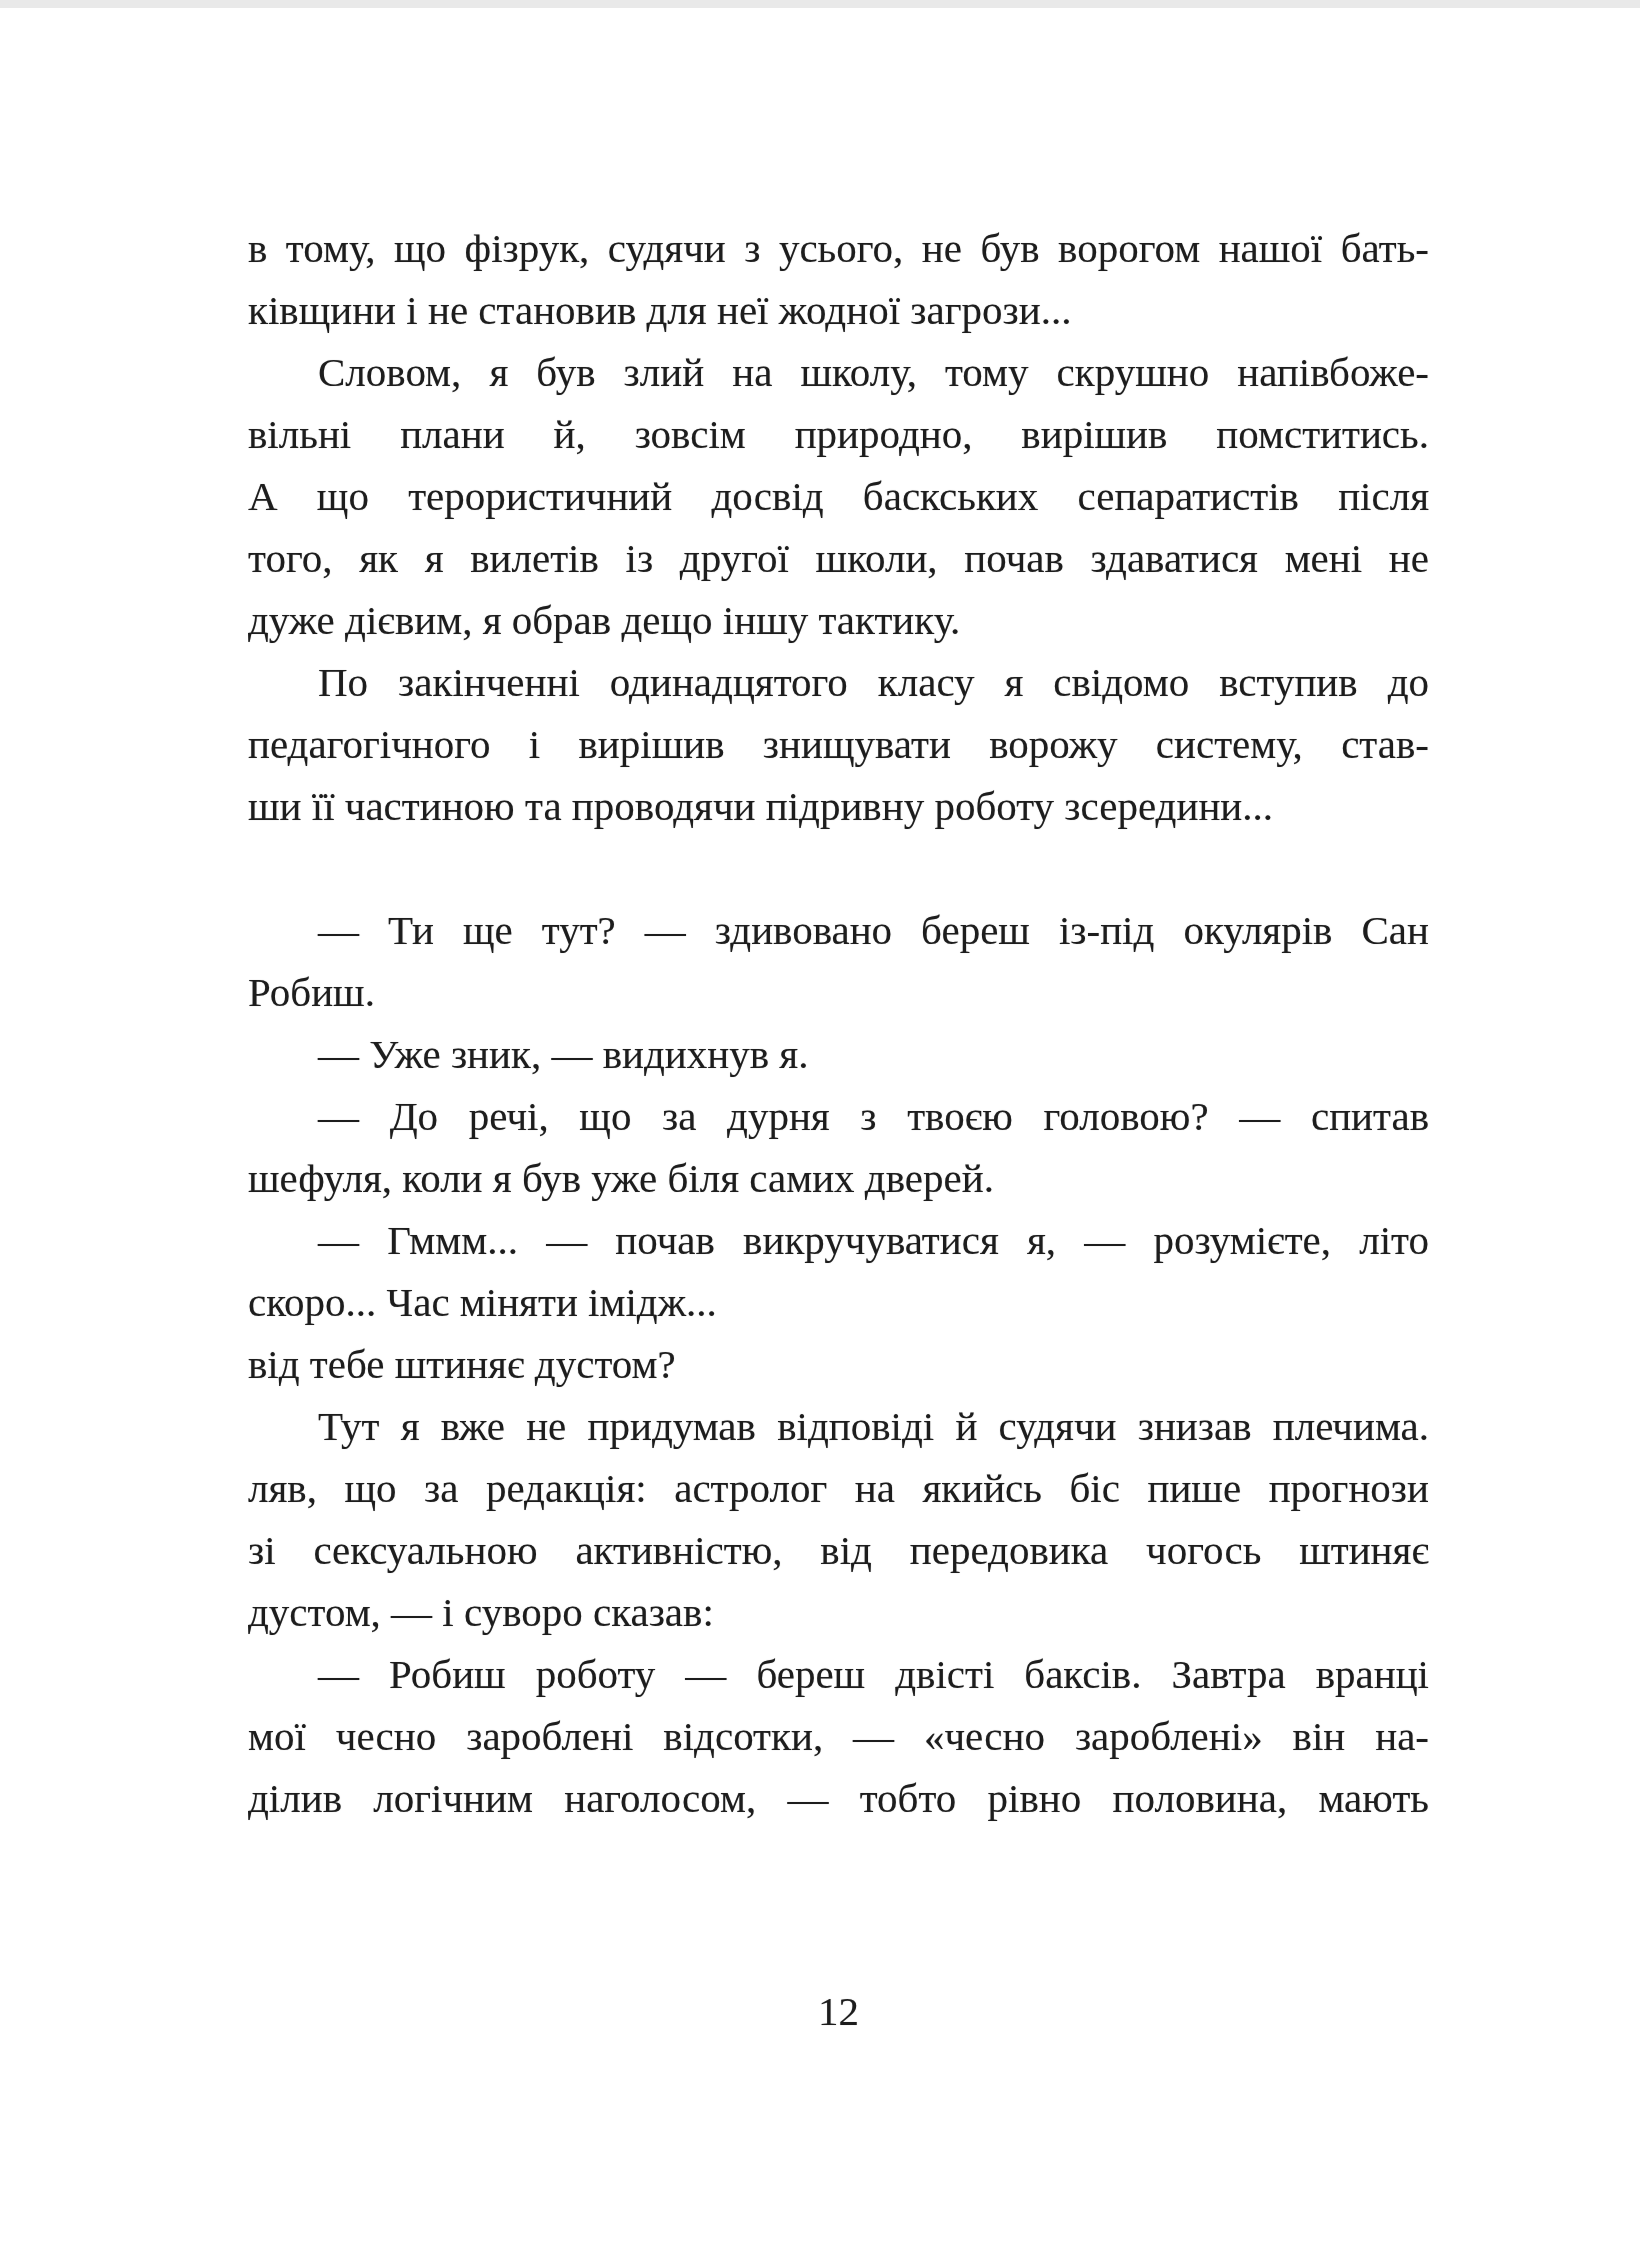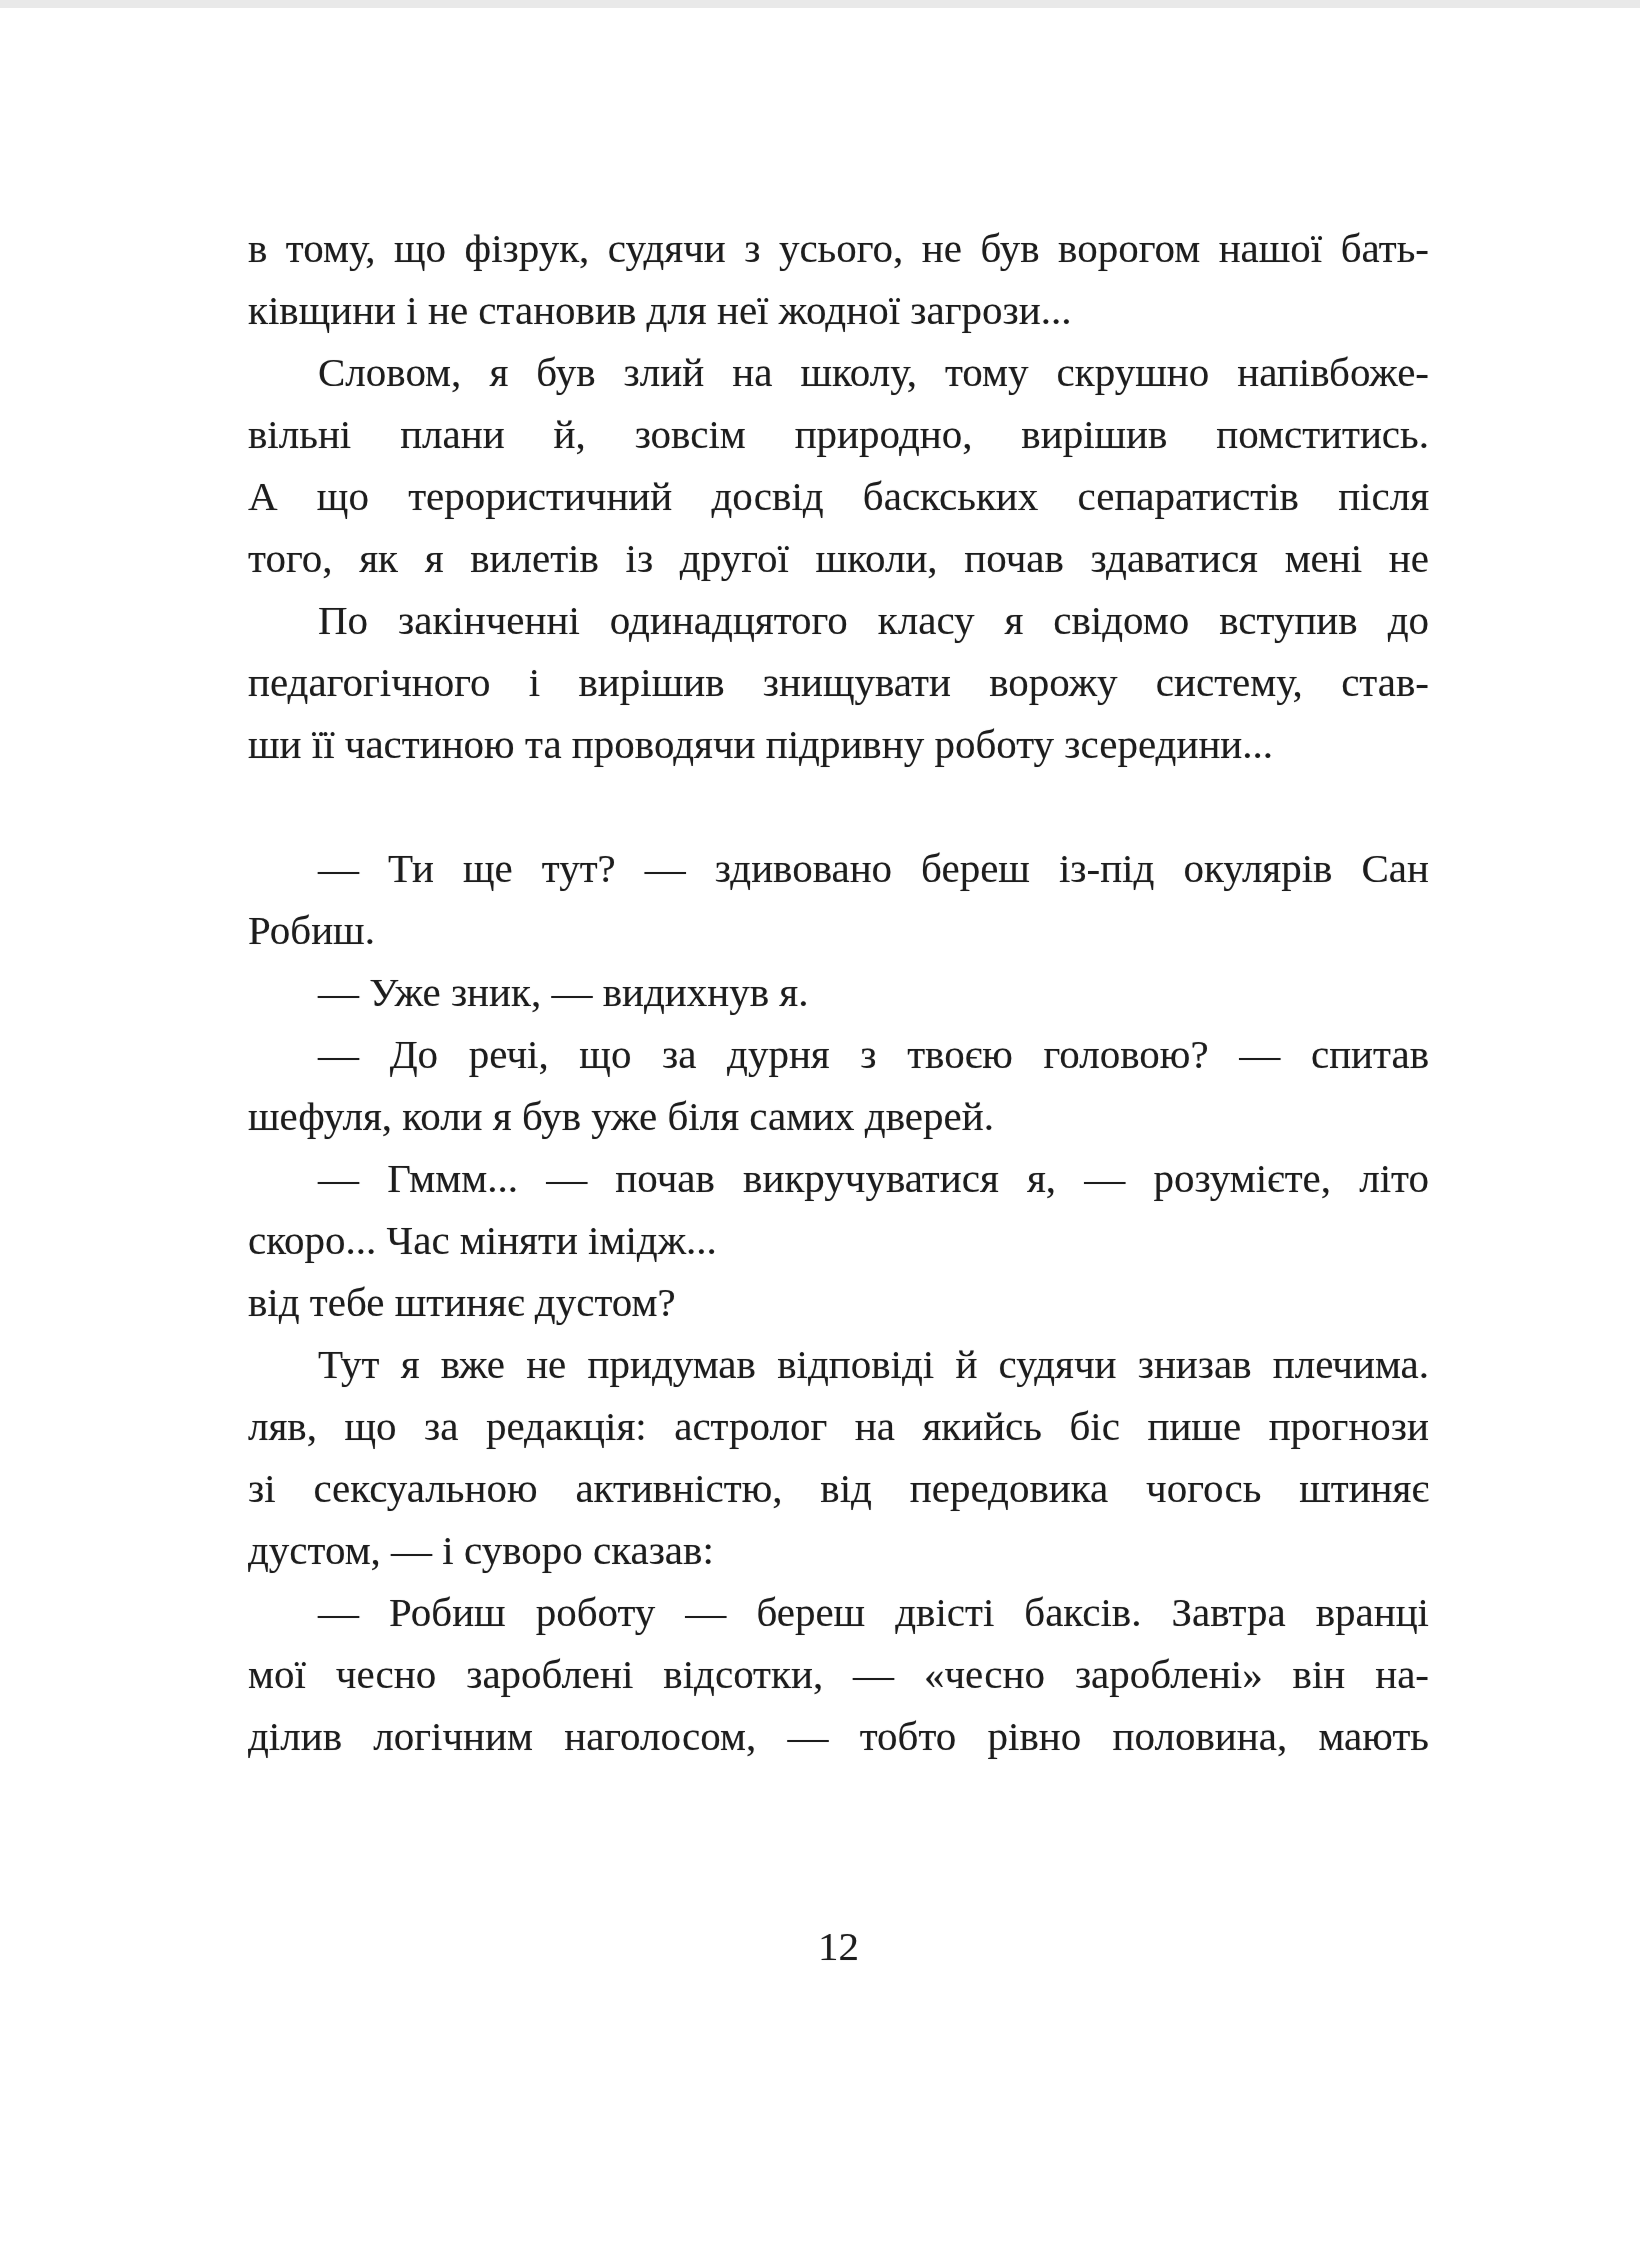--- a/index.html
+++ b/index.html
@@ -45,41 +45,42 @@
   }
   .line.indent {
     padding-left: 70px;
   }
   .line.gap {
     
   }
   .page-number {
     position: absolute;
     left: 248px;
-    top: 1907px;
+    top: 1972px;
     width: 1181px;
     height: 62px;
     line-height: 62px;
     text-align: center;
     font-size: 41px;
     color: #1d1d1d;
     text-shadow: 0 0 0.9px rgba(20,20,20,0.35);
   }
 </style>
 </head>
 <body>
 
 <div class="page" style="background: rgb(255, 255, 255);">
   <main class="text-block" style="color: rgb(29, 29, 29);">
       <div class="line justify">в тому, що фізрук, судячи з усього, не був ворогом нашої бать-</div>
       <div class="line">ківщини і не становив для неї жодної загрози...</div>
       <div class="line justify indent">Словом, я був злий на школу, тому скрушно напівбоже-</div>
       <div class="line justify">вільні плани й, зовсім природно, вирішив помститись.</div>
       <div class="line justify">А що терористичний досвід баскських сепаратистів після</div>
       <div class="line justify">того, як я вилетів із другої школи, почав здаватися мені не</div>
+      <div class="line">дуже дієвим, я обрав дещо іншу тактику.</div>
       <div class="line justify indent">По закінченні одинадцятого класу я свідомо вступив до</div>
       <div class="line justify">педагогічного і вирішив знищувати ворожу систему, став-</div>
       <div class="line">ши її частиною та проводячи підривну роботу зсередини...</div>
       <div class="line gap"></div>
       <div class="line justify indent">— Ти ще тут? — здивовано береш із-під окулярів Сан</div>
       <div class="line">Робиш.</div>
       <div class="line indent">— Уже зник, — видихнув я.</div>
       <div class="line justify indent">— До речі, що за дурня з твоєю головою? — спитав</div>
       <div class="line">шефуля, коли я був уже біля самих дверей.</div>
       <div class="line justify indent">— Гммм... — почав викручуватися я, — розумієте, літо</div>

